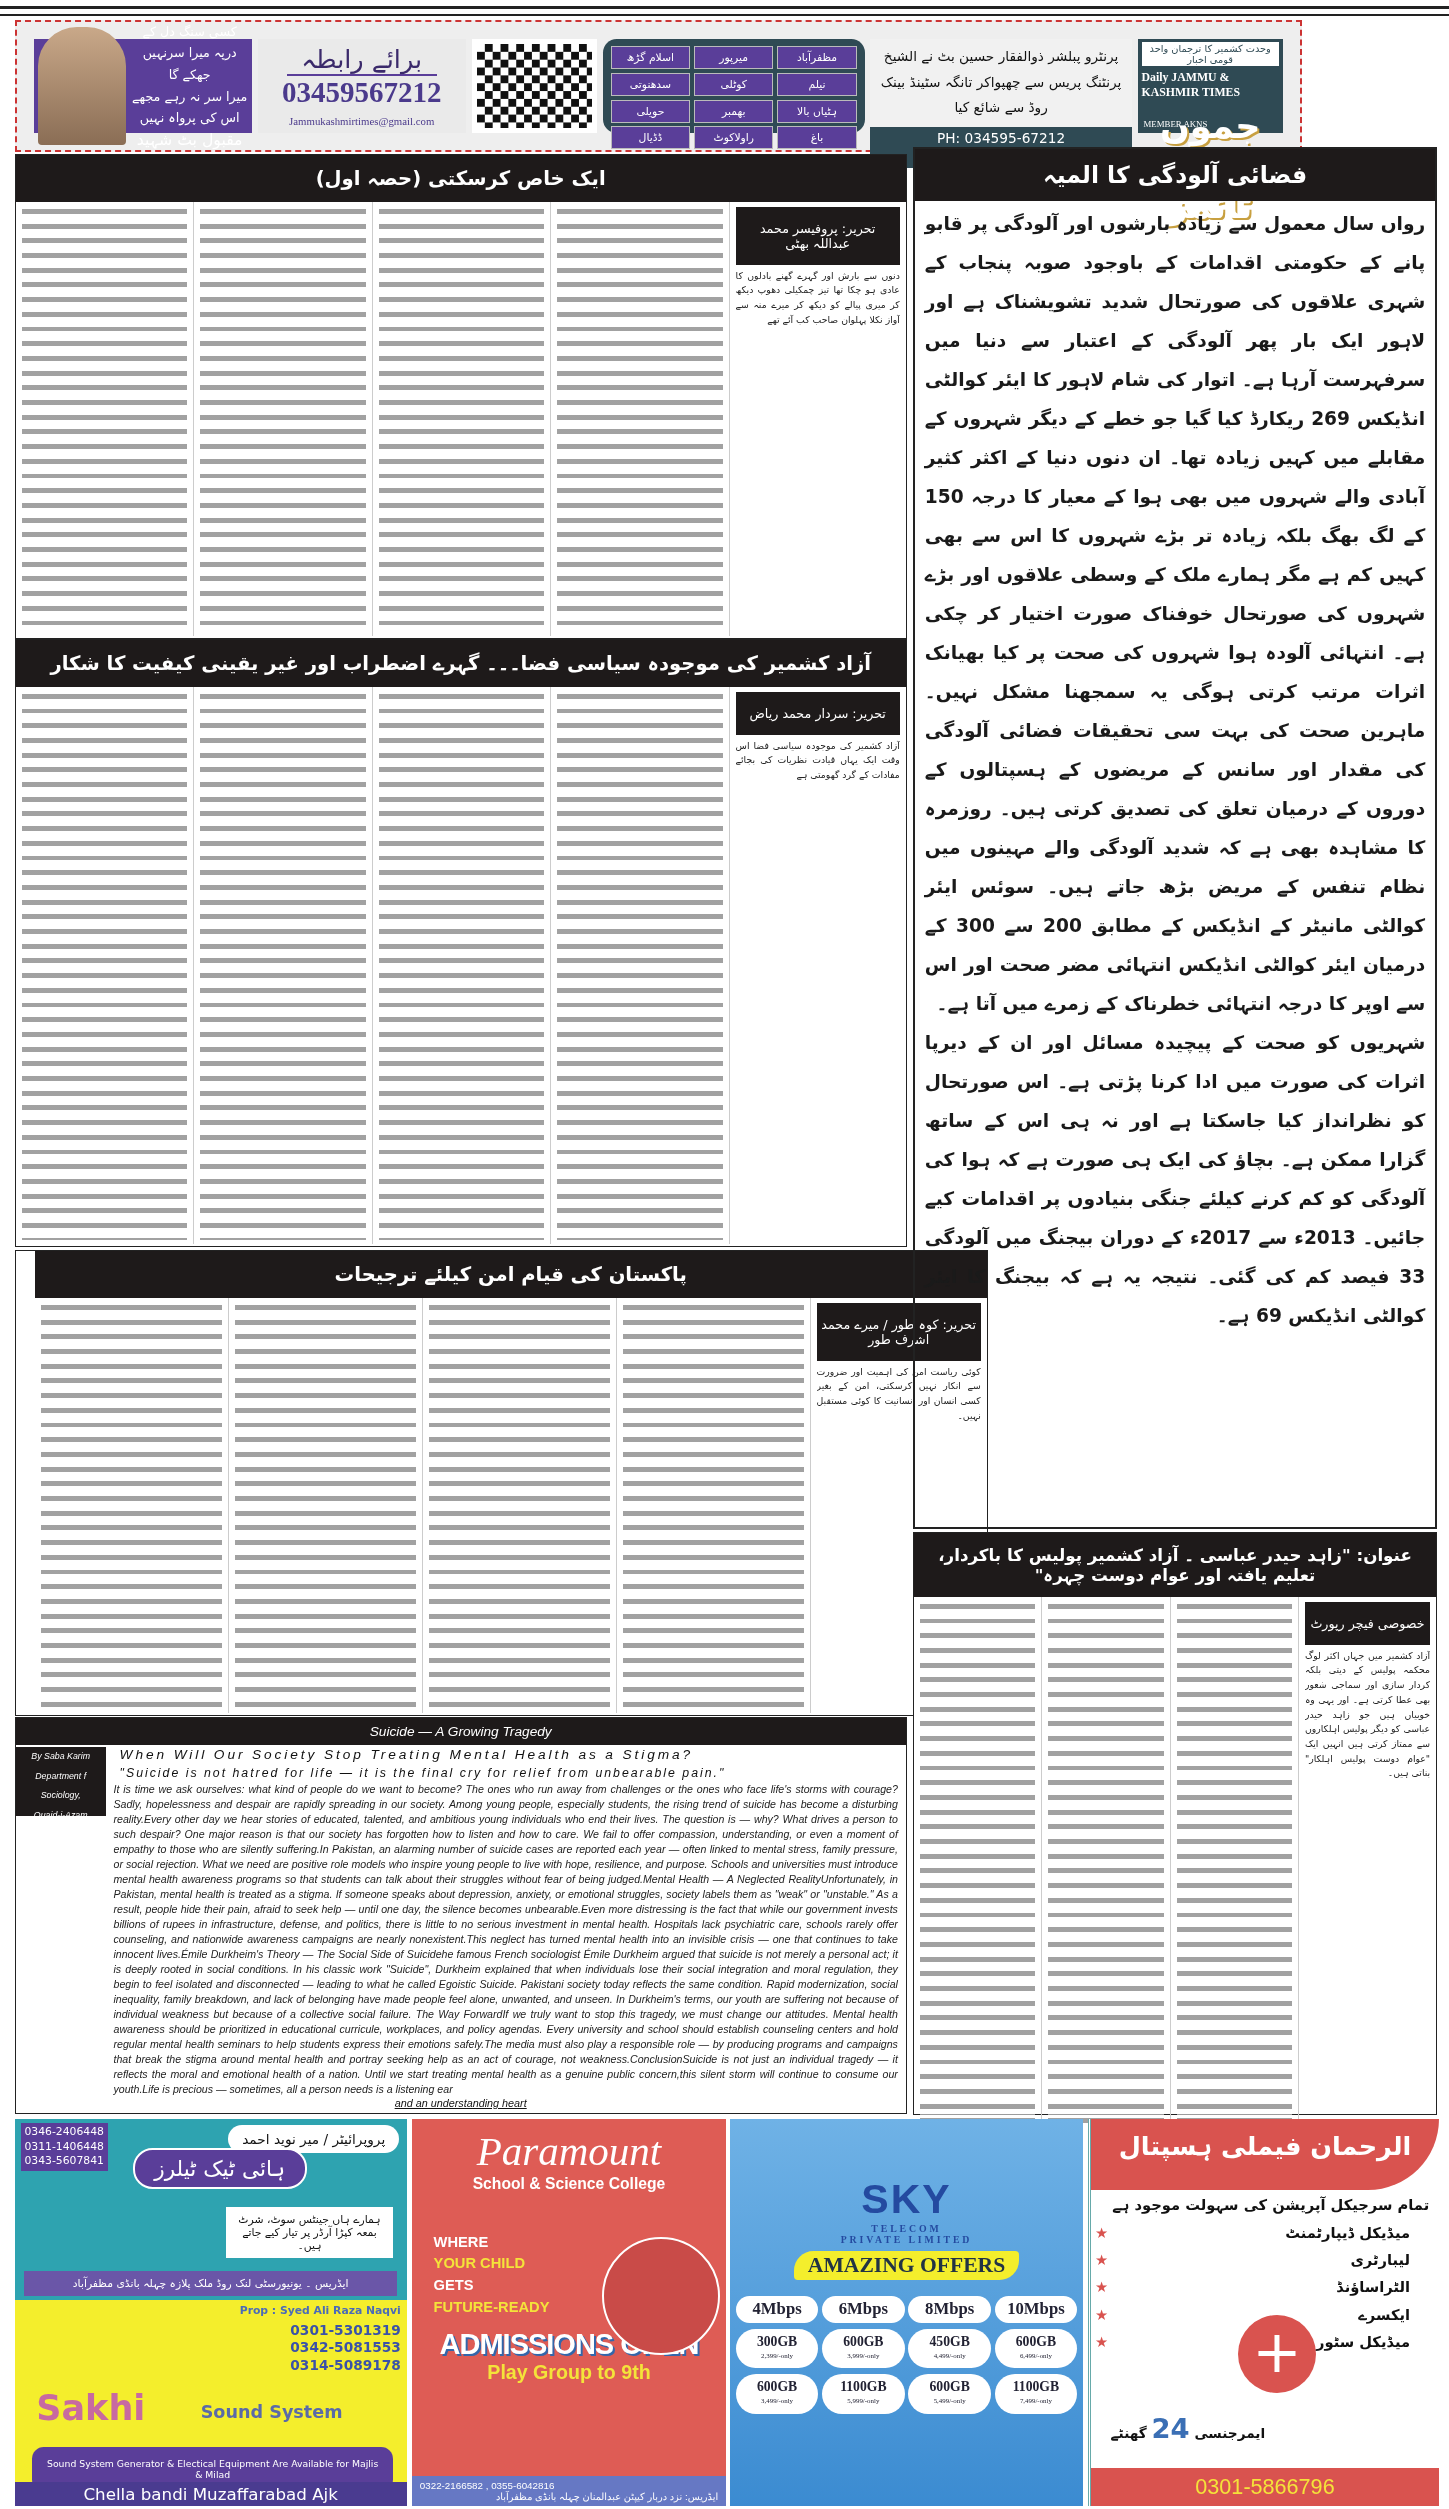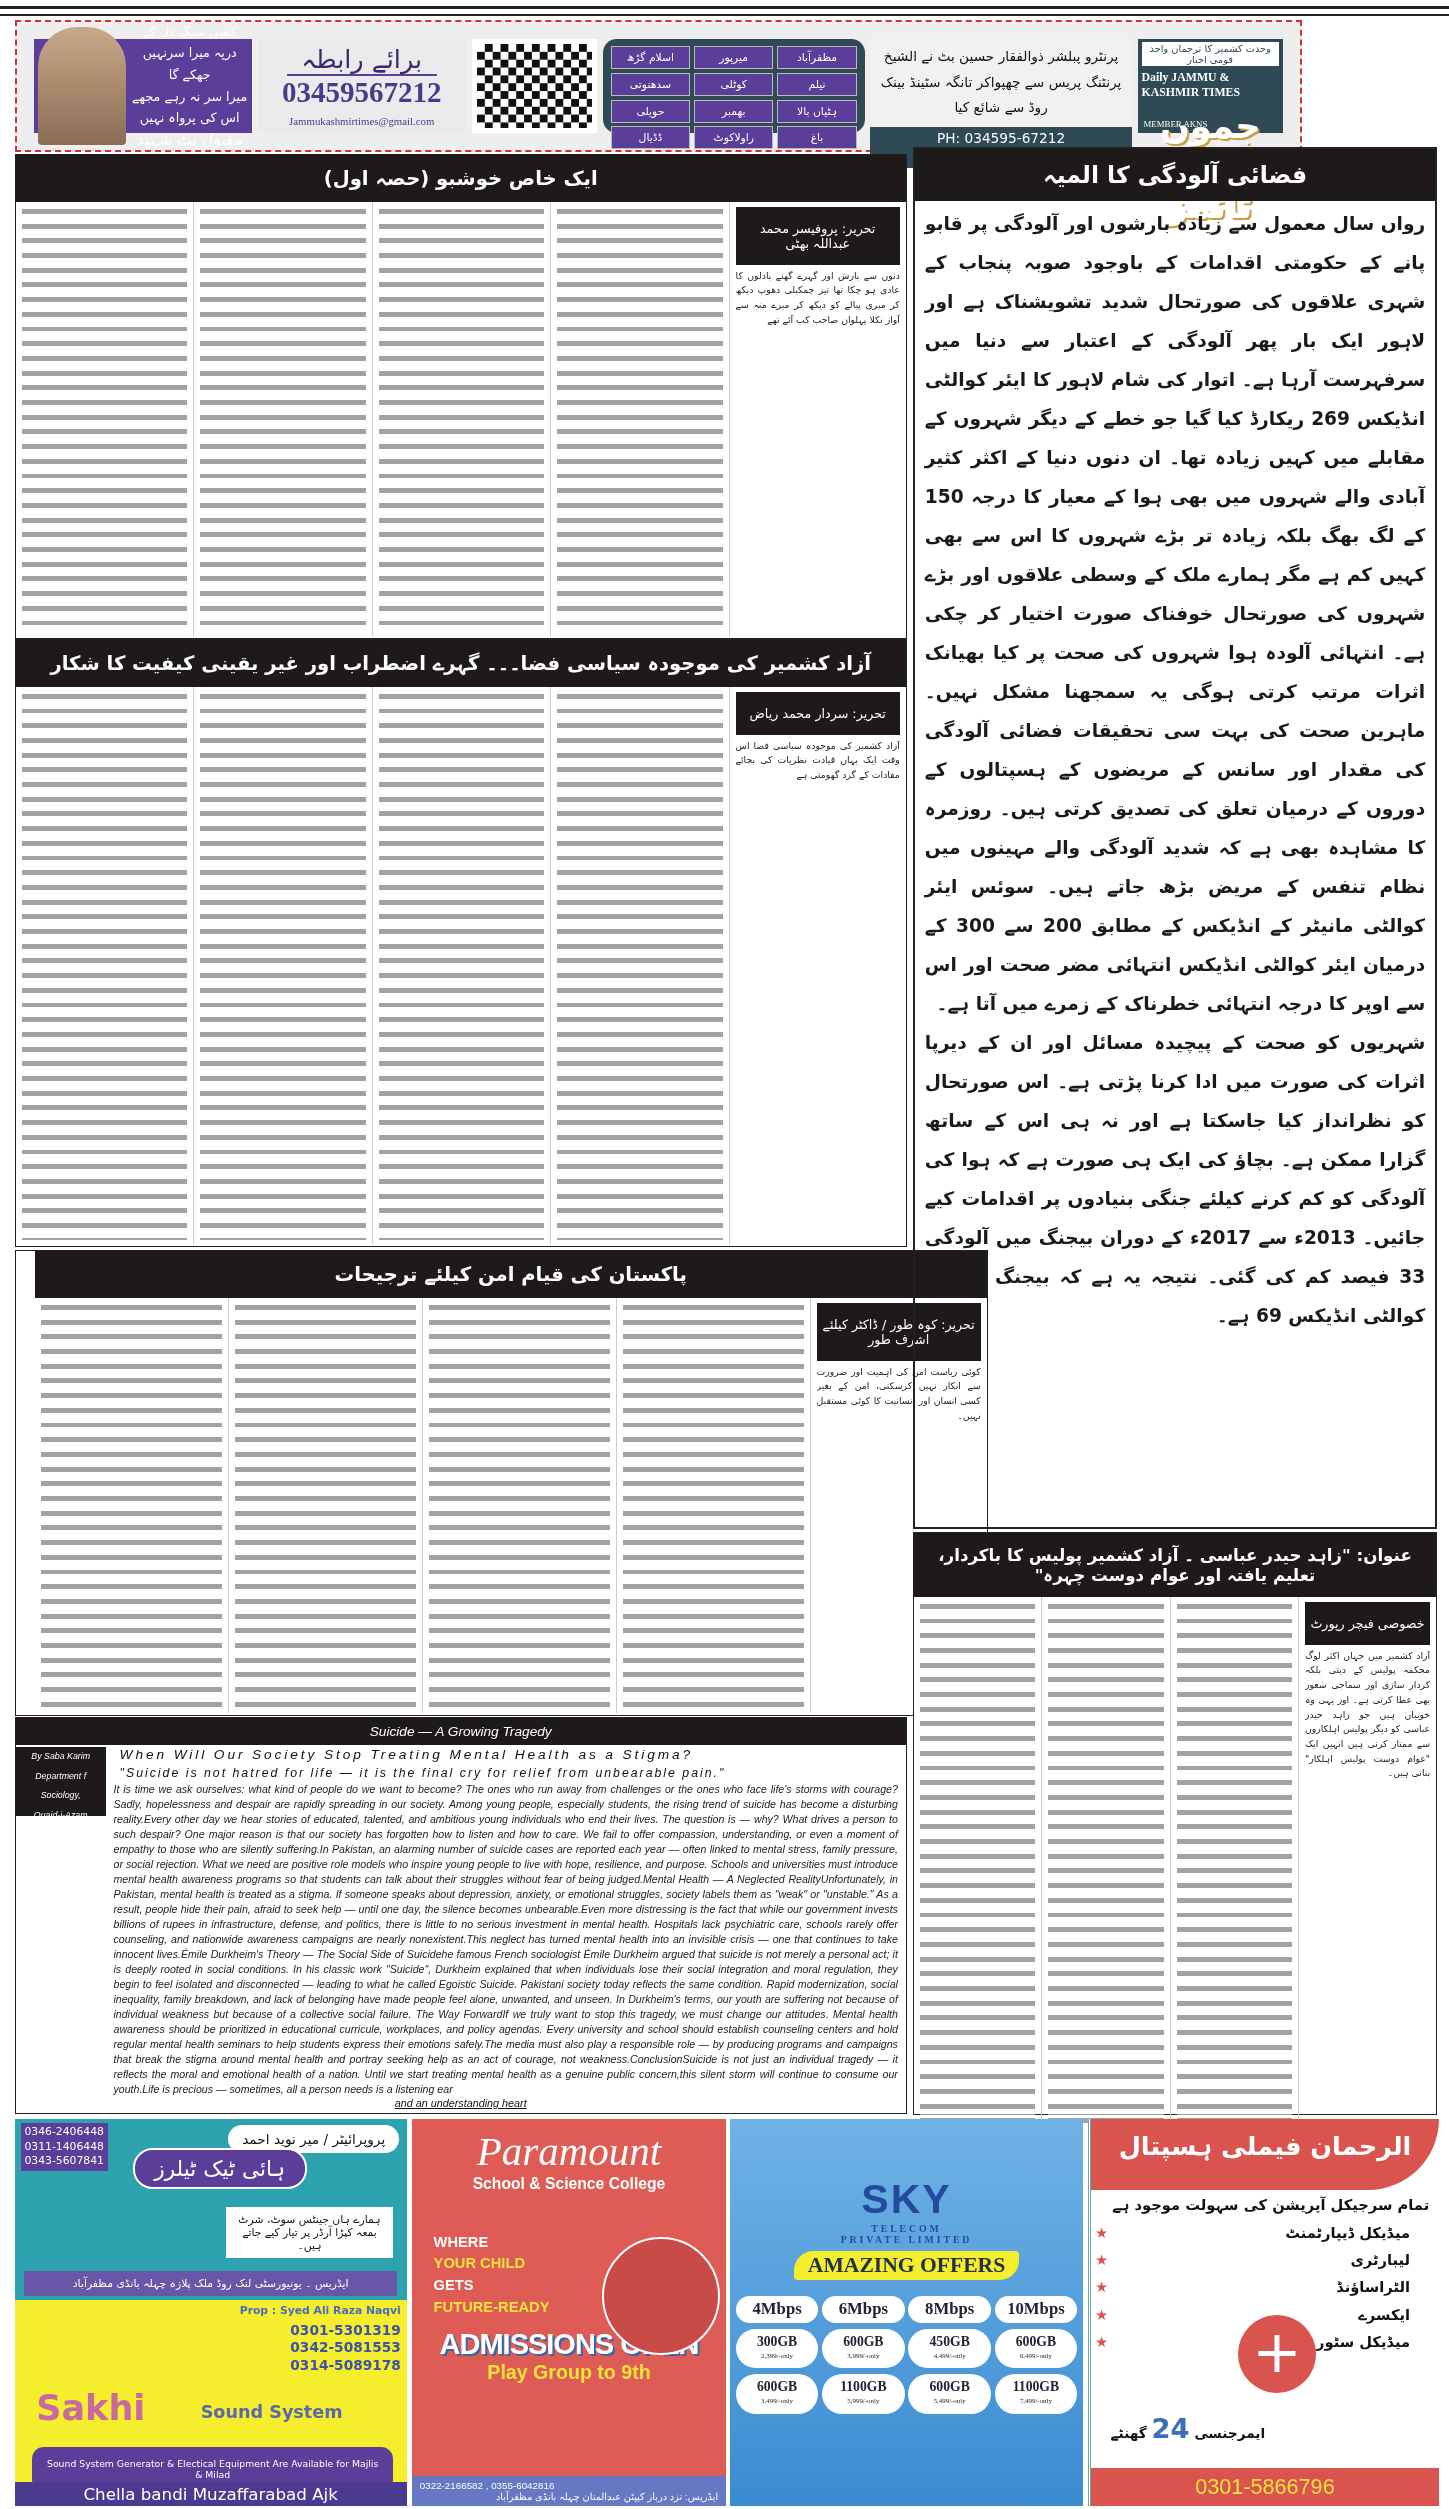--- a/index.html
+++ b/index.html
@@ -140,21 +140,21 @@
   </div>
   <div class="m-logo">
     <div class="slogan">وحدت کشمیر کا ترجمان واحد قومی اخبار</div>
     <div class="en">Daily JAMMU &amp; KASHMIR TIMES</div>
     <div class="ur">جموں وکشمیر ٹائمز</div>
     <div class="mem">MEMBER AKNS</div>
   </div>
 </div>
 
 <div class="art" style="left:14.7px;top:154px;width:892px;height:485px;">
-  <div class="art-head">ایک خاص خوشبو (حصہ اول)</div>
+  <div class="art-head">ایک خاص کرسکتی (حصہ اول)</div>
   <div class="cols">
     <div class="byline">
       <div class="b">تحریر: پروفیسر محمد عبداللہ بھٹی</div>
       <div class="col" style="border:none;padding:3.9px 0;">دنوں سے بارش اور گہرے گھنے بادلوں کا عادی ہو چکا تھا تیز چمکیلی دھوپ دیکھ کر میری پیالے کو دیکھ کر میرے منہ سے آواز نکلا پہلوان صاحب کب آئے تھے</div>
     </div>
     <div class="col">
         <div class="lines"></div>
       </div>
     <div class="col">
         <div class="lines"></div>
@@ -187,21 +187,21 @@
     <div class="col">
         <div class="lines"></div>
       </div>
   </div>
 </div>
 
 <div class="art" style="left:14.7px;top:1250px;width:973px;height:466px;padding-left:19px;">
   <div class="art-head">پاکستان کی قیام امن کیلئے ترجیحات</div>
   <div class="cols">
     <div class="byline">
-      <div class="b">تحریر: کوہ طور / ڈاکٹر کیلئے اشرف طور</div>
+      <div class="b">تحریر: کوہ طور / میرے محمد اشرف طور</div>
       <div class="col" style="border:none;padding:3.9px 0;">کوئی ریاست امن کی اہمیت اور ضرورت سے انکار نہیں کرسکتی، امن کے بغیر کسی انسان اور انسانیت کا کوئی مستقبل نہیں۔</div>
     </div>
     <div class="col">
         <div class="lines"></div>
       </div>
     <div class="col">
         <div class="lines"></div>
       </div>
     <div class="col">
         <div class="lines"></div>

